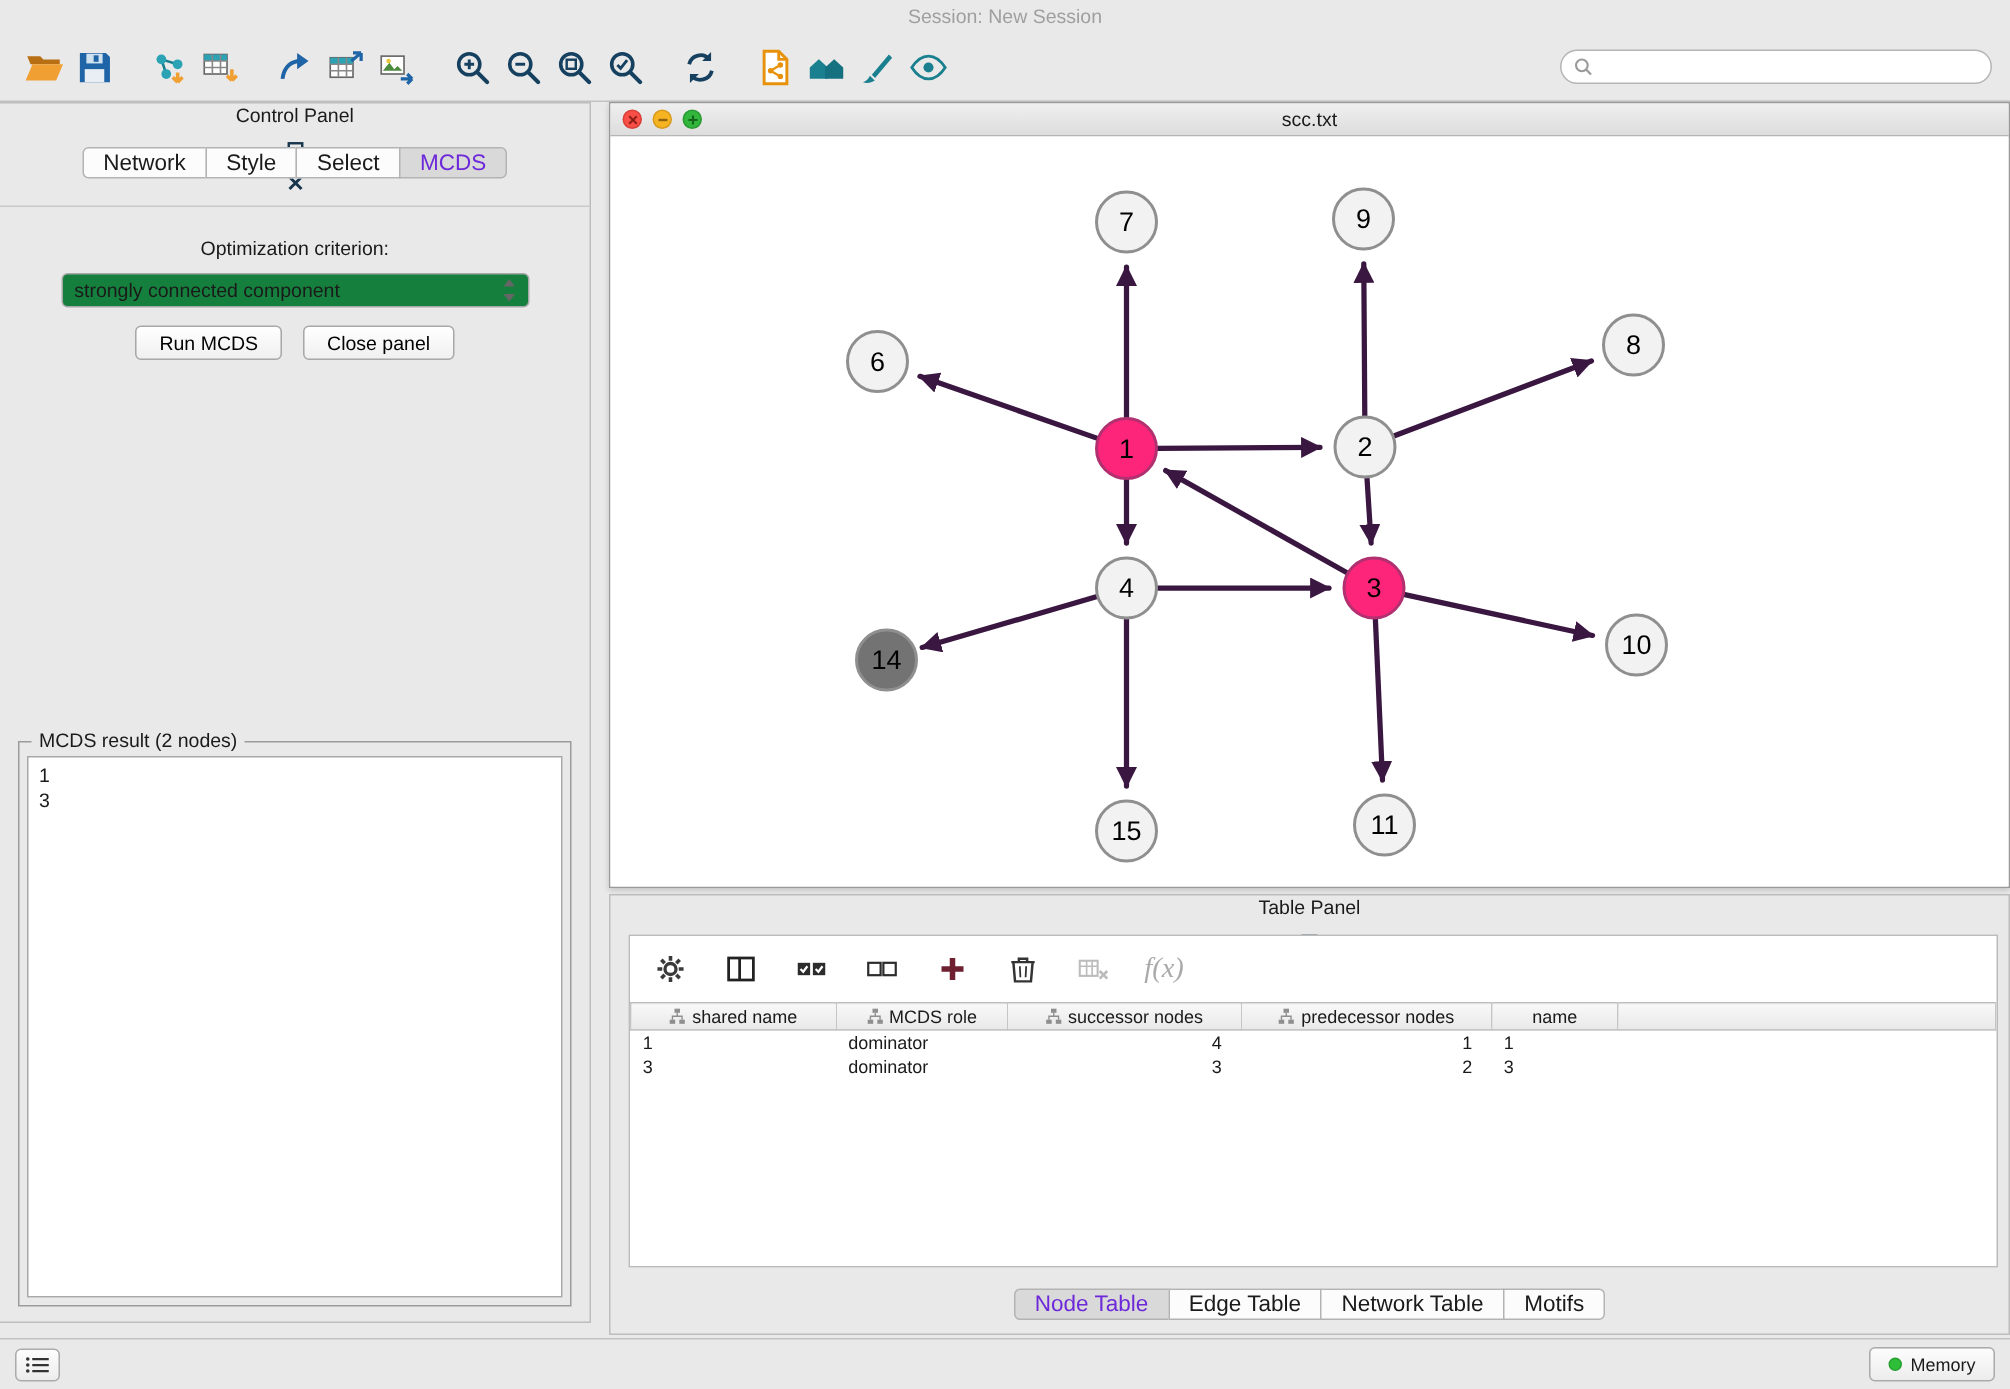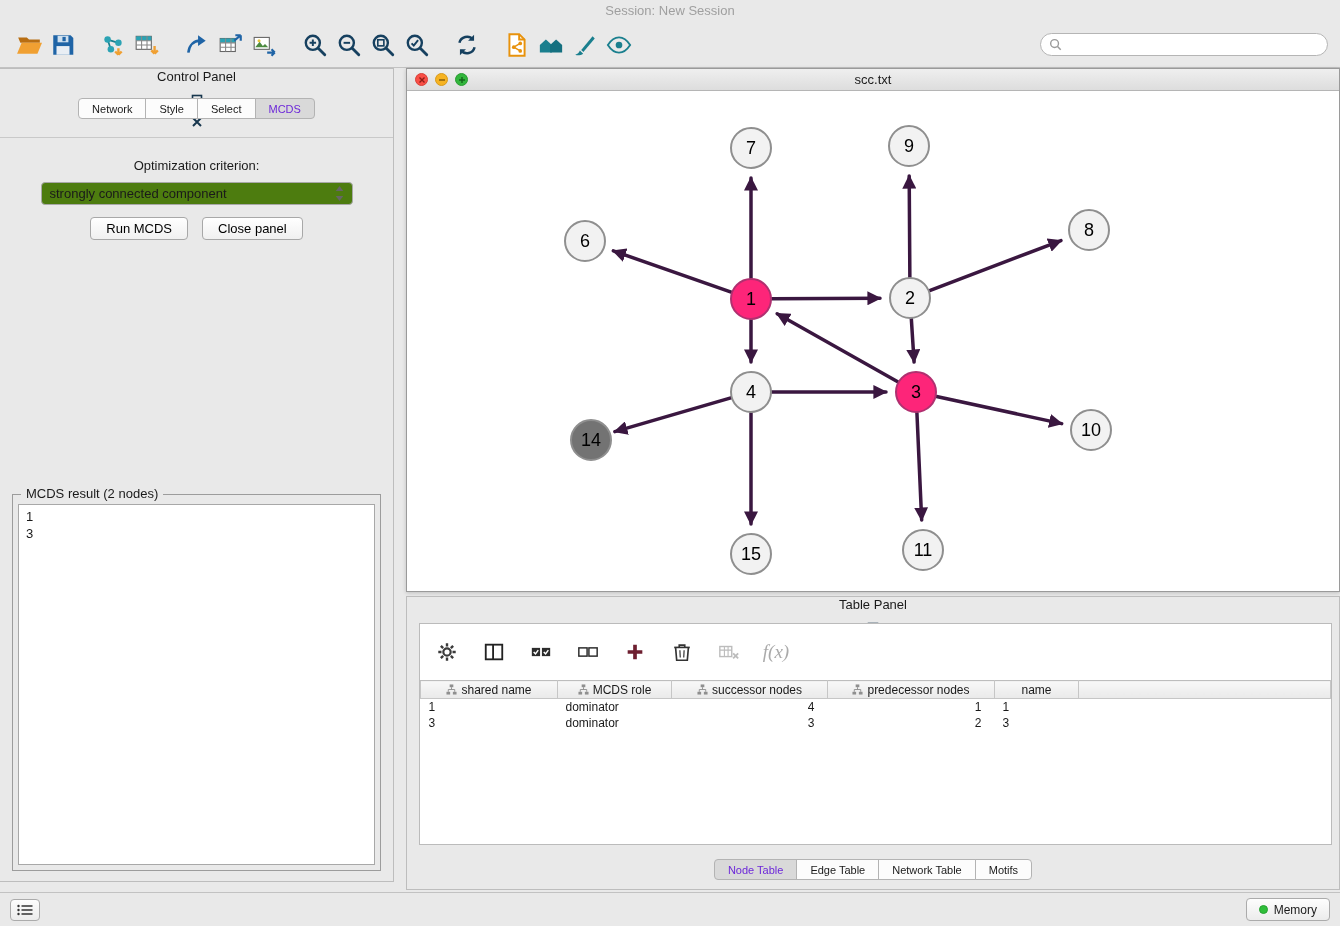--- a/index.html
+++ b/index.html
@@ -20,28 +20,28 @@
   .search { margin-left:auto; width:288px; height:23px; border:1px solid #b5b5b5;
     border-radius:12px; background:#fff; display:flex; align-items:center; padding:0 8px; gap:5px; }
   .search input { border:none; outline:none; flex:1; font-size:13px; background:transparent; font-family:inherit; }
   
   .control-panel { position:absolute; left:0; top:68px; width:394px; height:814px;
     background:#e9e9e9; border:1px solid #bdbdbd; border-left:none; }
   .panel-header { height:25px; display:flex; align-items:center; padding:0 12px; font-size:13px; gap:10px;flex-direction:column; }
   .panel-header .ph-title { flex:1; }
   .winbtn { width:14px; height:14px; display:flex; align-items:center; justify-content:center; }
   .cp-tabs { display:flex; justify-content:center; padding:4px 0 0 0; }
-  .tab { padding:2px 13px; font-size:11px; background:#fcfcfc; border:1px solid #b3b3b3;
+  .tab { padding:2px 13px; font-size:15px; background:#fcfcfc; border:1px solid #b3b3b3;
     margin-left:-1px; color:#1a1a1a; height:21px; line-height:16px; }
   .tab:first-child { border-radius:4px 0 0 4px; margin-left:0; }
   .tab:last-child { border-radius:0 4px 4px 0; }
   .tab.active { background:#d9d9d9; color:#6d28d9; }
   .cp-content { border-top:1px solid #c9c9c9; margin-top:18px; padding-top:20px; }
   .opt-label { text-align:center; font-size:13px; margin-bottom:9px; }
-  .criterion { width:312px; height:23px; margin:0 auto; background:#4d7c0f; border:1px solid #a8a8a8;
+  .criterion { width:312px; height:23px; margin:0 auto; background:#15803d; border:1px solid #a8a8a8;
     border-radius:4px; display:flex; align-items:center; padding:0 8px; font-size:13px; }
   .criterion .cr-text { flex:1; }
   .cp-buttons { display:flex; justify-content:center; gap:14px; margin-top:12px; }
   .btn { height:23px; padding:2px 15px; font-size:13px; border:1px solid #a8a8a8; border-radius:4px;
     background:linear-gradient(#ffffff,#f0f0f0); }
   .result-box { position:absolute; left:12px; right:12px; top:425px; bottom:10px; border:1px solid #9c9c9c; }
   .result-legend { position:absolute; top:-9px; left:8px; background:#e9e9e9; padding:0 5px; font-size:13px; }
   .result-inner { position:absolute; left:5px; right:5px; top:9px; bottom:5px; background:#fff;
     border:1px solid #a8a8a8; padding:3px 7px; font-size:13px; line-height:17px; overflow:hidden; }
   
@@ -58,21 +58,21 @@
   .net-canvas { position:relative; width:932px; height:500px; background:#fff; overflow:hidden; }
   .net-canvas svg.edges { position:absolute; left:0; top:0; }
   .graph-node { position:absolute; width:42px; height:42px; border-radius:50%;
     display:flex; align-items:center; justify-content:center; font-size:18px; color:#000;
     transform:translate(-50%,-50%); }
   
   .table-panel { position:absolute; left:406px; top:596px; width:934px; height:294px; background:#e9e9e9;
     border:1px solid #bdbdbd; }
   .tp-body { position:absolute; left:12px; right:7px; top:26px; bottom:44px; background:#fff;
     border:1px solid #bbb; display:flex; flex-direction:column; overflow:hidden; }
-  .tp-toolbar { height:56px; display:flex; align-items:center; gap:21px; padding:0 14px; flex:0 0 auto; }
+  .tp-toolbar { height:44px; display:flex; align-items:center; gap:21px; padding:0 14px; flex:0 0 auto; }
   .tp-toolbar .tbtn { width:26px; height:26px; }
   .tp-toolbar .tbtn svg { width:22px; height:22px; }
   .fx { font-family:"Liberation Serif", serif; font-style:italic; font-size:19px; color:#aaa; }
   .grid { width:100%; border-collapse:collapse; table-layout:fixed; font-size:12px; }
   .grid th { height:18px; font-weight:normal; background:linear-gradient(#f8f8f8,#e9e9e9);
     border:1px solid #c6c6c6; border-top:1px solid #bdbdbd; padding:0 4px; position:relative;margin-top:19px; }
   .grid th .th-flex { display:flex; align-items:center; gap:4px; justify-content:center; }
   .grid td { height:16px; padding:0 8px; white-space:nowrap; overflow:hidden; }
   .grid td.num { text-align:right; padding-right:13px; }
   .tp-tabs { position:absolute; bottom:9px; left:0; right:0; display:flex; justify-content:center; }

